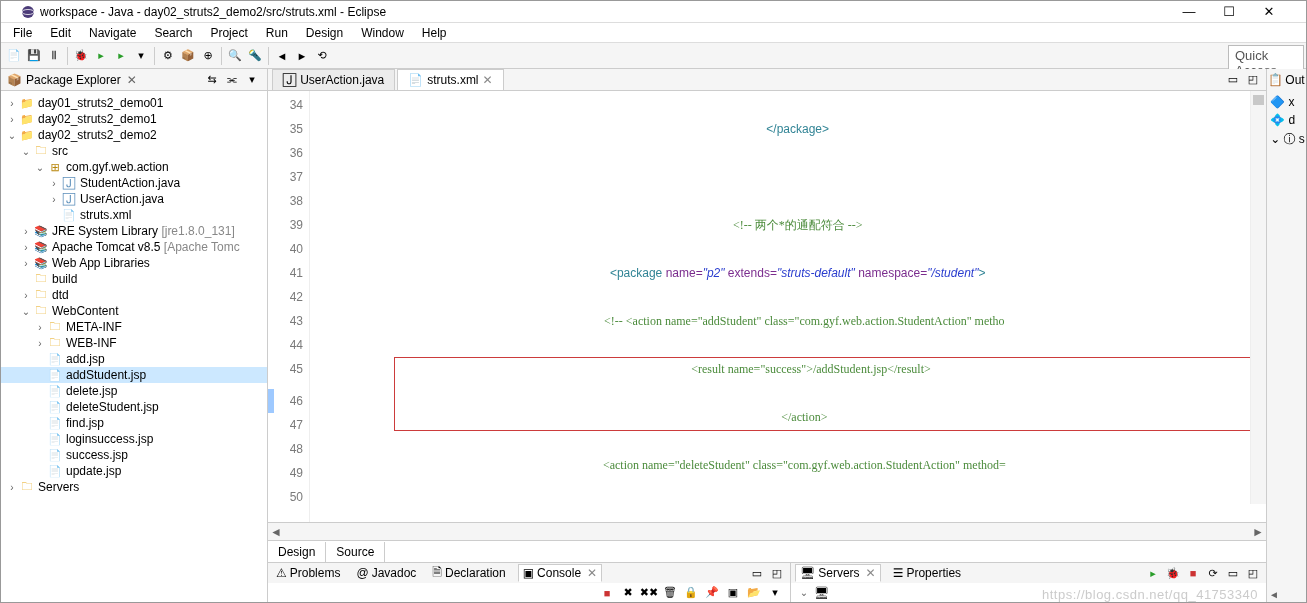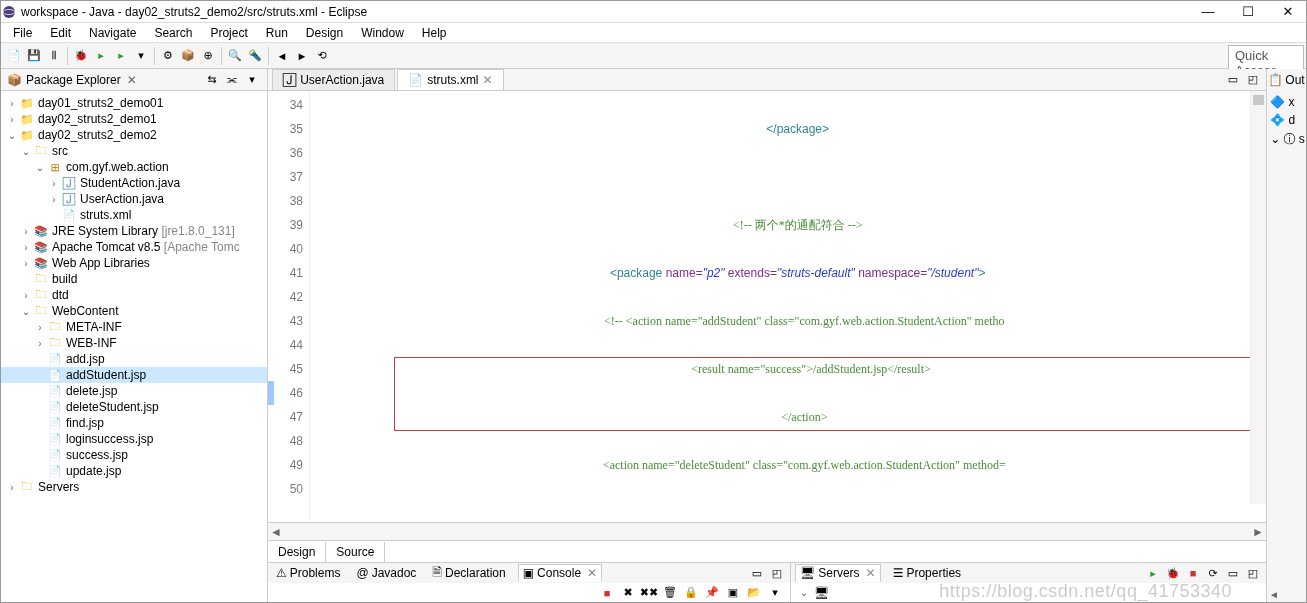--- a/index.html
+++ b/index.html
@@ -1,17 +1,17 @@
 <!DOCTYPE html>
 <html><head>
 <meta charset="utf-8">
 <style>
 * { margin: 0; padding: 0; box-sizing: border-box; font-family: "Segoe UI", Tahoma, sans-serif; font-size: 12px; }
 body { background: #fff; width: 1307px; height: 603px; overflow: hidden; display: flex; flex-direction: column; border: 1px solid #999; }
-.titlebar { height: 22px; display: flex; align-items: center; padding: 0 0; background: #fff; border-bottom: 1px solid #ddd; }
+.titlebar { height: 22px; display: flex; align-items: center; padding: 0 19px; background: #fff; border-bottom: 1px solid #ddd; }
 .titlebar-icon { width: 16px; height: 16px; margin-right: 4px; display:inline-block; }
 .titlebar-title { flex: 1; }
 .win-controls { display: flex; gap: 12px; margin-right:4px;}
 .win-ctrl { width: 28px; text-align: center; cursor: default; font-size:13px; }
 .menubar { height: 20px; display: flex; align-items: center; padding: 0 4px; gap: 2px; border-bottom: 1px solid #ddd; }
 .menubar-item { padding: 2px 8px; cursor: default; }
 .toolbar { height: 26px; display: flex; align-items: center; padding: 0 4px; gap: 2px; border-bottom: 1px solid #ccc; background: #f5f5f5; position:relative; }
 .tb-btn { width: 18px; height: 18px; display:flex; align-items:center; justify-content:center; border:1px solid transparent; font-size:11px; }
 .tb-sep { width: 1px; height: 18px; background: #ccc; margin: 0 2px; }
 .quick-access { position:absolute; right:2px; top:2px; border:1px solid #bbb; padding:2px 6px; background:#fff; color:#555; font-size:13px; width:76px; overflow:hidden;}
@@ -65,21 +65,21 @@
 .bv-left { flex:1; display:flex; flex-direction:column; border-right:1px solid #ccc;}
 .bv-tabs { height:20px; display:flex; align-items:center; padding:0 4px; gap:8px; background:#f5f5f5;}
 .bv-tab { display:flex; align-items:center; gap:3px; cursor:default; padding:1px 4px;}
 .bv-tab.active { background:#fff; border:1px solid #ccc; border-bottom-color:#fff;}
 .bv-controls { margin-left:auto; display:flex; gap:2px;}
 .bv-body { flex:1; display:flex; align-items:center; justify-content:flex-end; padding:0 6px; gap:3px;}
 .bv-right { width:475px; display:flex; flex-direction:column;}
 .right-col { width:40px; border-left:1px solid #ccc; background:#f5f5f5; display:flex; flex-direction:column; align-items:center; padding-top:2px; position:relative;}
 .outline-tab { writing-mode:horizontal-tb; font-size:12px; display:flex; align-items:center; gap:2px; padding:2px 2px; }
 .right-icons { display:flex; flex-direction:column; gap:4px; margin-top:6px; font-size:11px; align-items:flex-start; padding-left:2px;}
-.watermark { position:absolute; right:34px; bottom:0px; color:rgba(160,160,160,0.55); font-size:18px; pointer-events:none; letter-spacing:0.5px;}
+.watermark { position:absolute; right:8px; bottom:0px; color:rgba(160,160,160,0.55); font-size:13px; pointer-events:none; letter-spacing:0.5px;}
 svg{display:block;}
 </style>
 </head>
 <body>
 
 <div class="titlebar">
   <span class="titlebar-icon">
     <svg width="16" height="16">
         <circle cx="8" cy="8" r="6" fill="#4b3b78"></circle>
         <ellipse cx="8" cy="8" rx="6" ry="2.5" fill="none" stroke="#fff" stroke-width="0.8"></ellipse>
@@ -317,21 +317,21 @@
         <div class="gutter-line">36</div>
         <div class="gutter-line">37</div>
         <div class="gutter-line">38</div>
         <div class="gutter-line">39</div>
         <div class="gutter-line">40</div>
         <div class="gutter-line">41</div>
         <div class="gutter-line">42</div>
         <div class="gutter-line">43</div>
         <div class="gutter-line">44</div>
         <div class="gutter-line">45</div>
-        <div class="gutter-line" style="position:relative;"><div class="gutter-mark"></div><span>46</span></div>
+        <div class="gutter-line" style="position:relative;margin-top:8px;"><div class="gutter-mark"></div><span>46</span></div>
         <div class="gutter-line">47</div>
         <div class="gutter-line">48</div>
         <div class="gutter-line">49</div>
         <div class="gutter-line">50</div>
       </div>
       <div class="code">
 <div class="code-line">    <span class="tag">&lt;/package&gt;</span></div>
 <div class="code-line"> </div>
 <div class="code-line">    <span class="cmt">&lt;!-- 两个*的通配符合 --&gt;</span></div>
 <div class="code-line">    <span class="tag">&lt;package</span><span class="attr"> name=</span><span class="str">"p2"</span><span class="attr"> extends=</span><span class="str">"struts-default"</span><span class="attr"> namespace=</span><span class="str">"/student"</span><span class="tag">&gt;</span></div>

